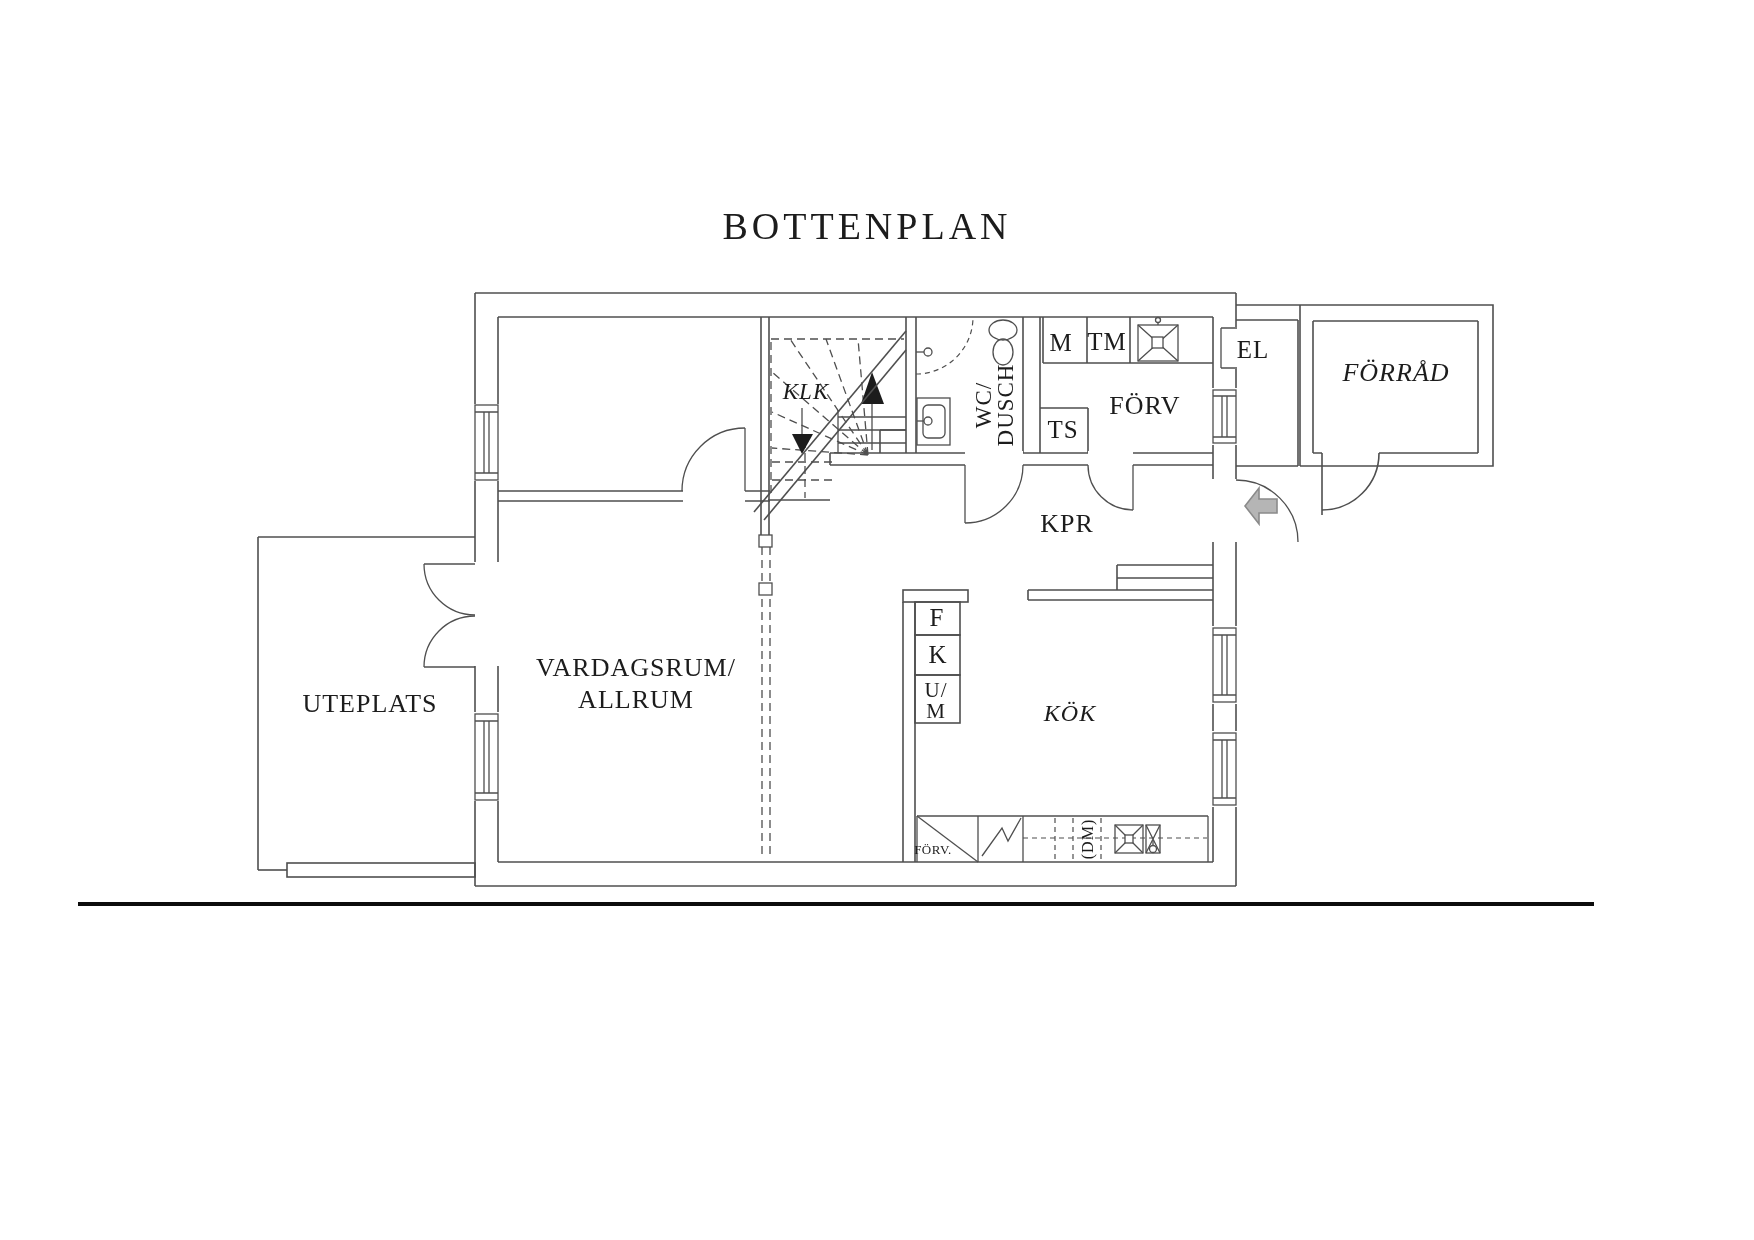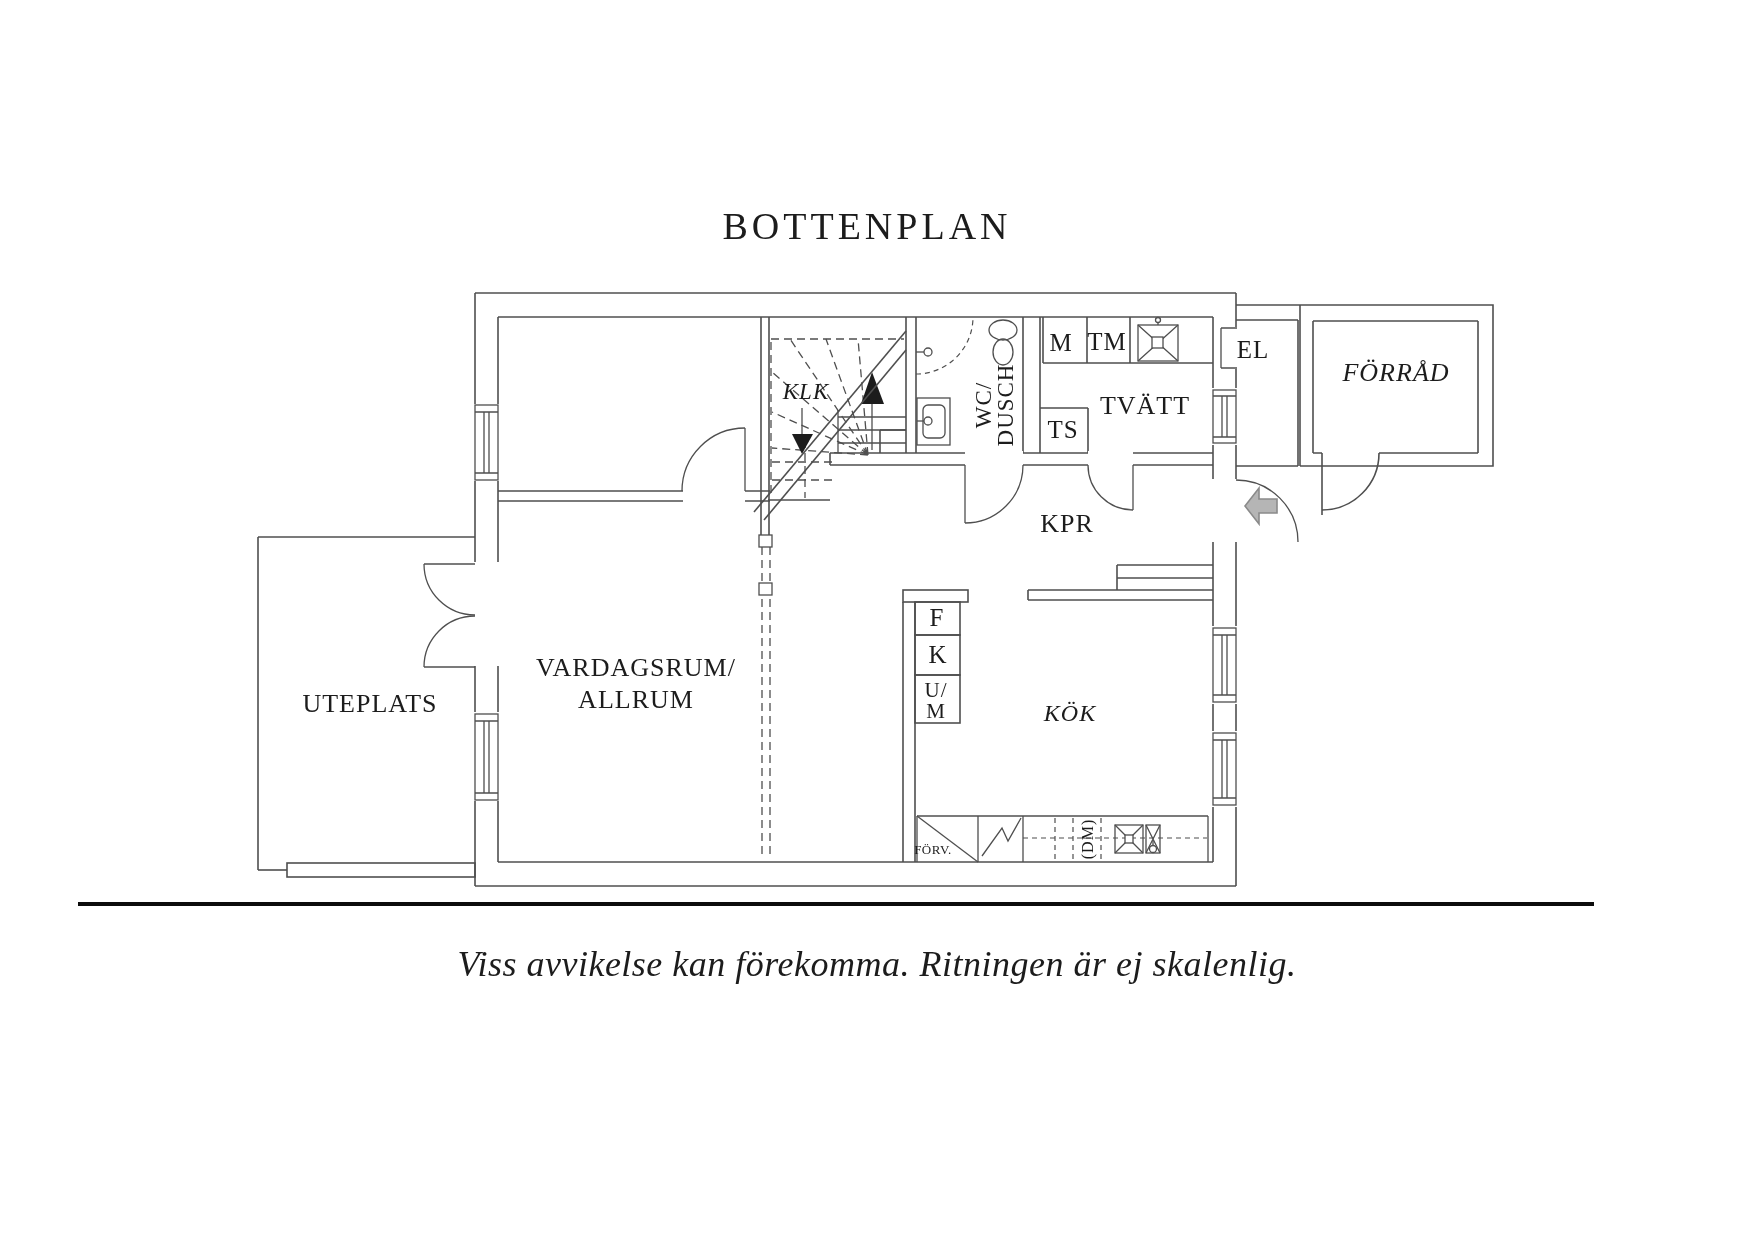--- a/index.html
+++ b/index.html
@@ -236,21 +236,21 @@
   <div class="lbl room" style="left:806px;top:392px;font-size:23px;font-style:italic;">KLK</div>
 
   <div class="lbl rot" style="left:995px;top:405px;font-size:23px;line-height:22px;">
     <div>WC/</div>
     <div>DUSCH</div>
   </div>
 
   <div class="lbl small" style="left:1061px;top:343px;">M</div>
   <div class="lbl small" style="left:1107px;top:342px;">TM</div>
   <div class="lbl small" style="left:1063px;top:430px;">TS</div>
-  <div class="lbl room" style="left:1145px;top:406px;">TVÄTT</div>
+  <div class="lbl room" style="left:1145px;top:406px;">FÖRV</div>
   <div class="lbl small" style="left:1253px;top:350px;">EL</div>
   <div class="lbl room" style="left:1396px;top:373px;font-style:italic;">FÖRRÅD</div>
   <div class="lbl room" style="left:1067px;top:524px;font-family:Liberation Serif, serif;">KPR</div>
   <div class="lbl room" style="left:370px;top:704px;">UTEPLATS</div>
 
   <div class="lbl room" style="left:636px;top:684px;line-height:32px;">
     <div>VARDAGSRUM/</div>
     <div>ALLRUM</div>
   </div>
 
@@ -260,15 +260,14 @@
   <div class="lbl small" style="left:938px;top:655px;">K</div>
   <div class="lbl" style="left:936px;top:701px;font-size:21px;line-height:21px;">
     <div>U/</div>
     <div>M</div>
   </div>
 
   <div class="lbl tiny" style="left:933px;top:850px;">FÖRV.</div>
   <div class="lbl rot" style="left:1088px;top:839px;font-size:16px;">(DM)</div>
 
   <div class="divider"></div>
-  <div class="lbl footer-line1" style="left:877px;top:965px;">Viss avvikelse kan förekomma. Ritningen är ej skalenlig.</div>
 
 </div>
 
 </body></html>

